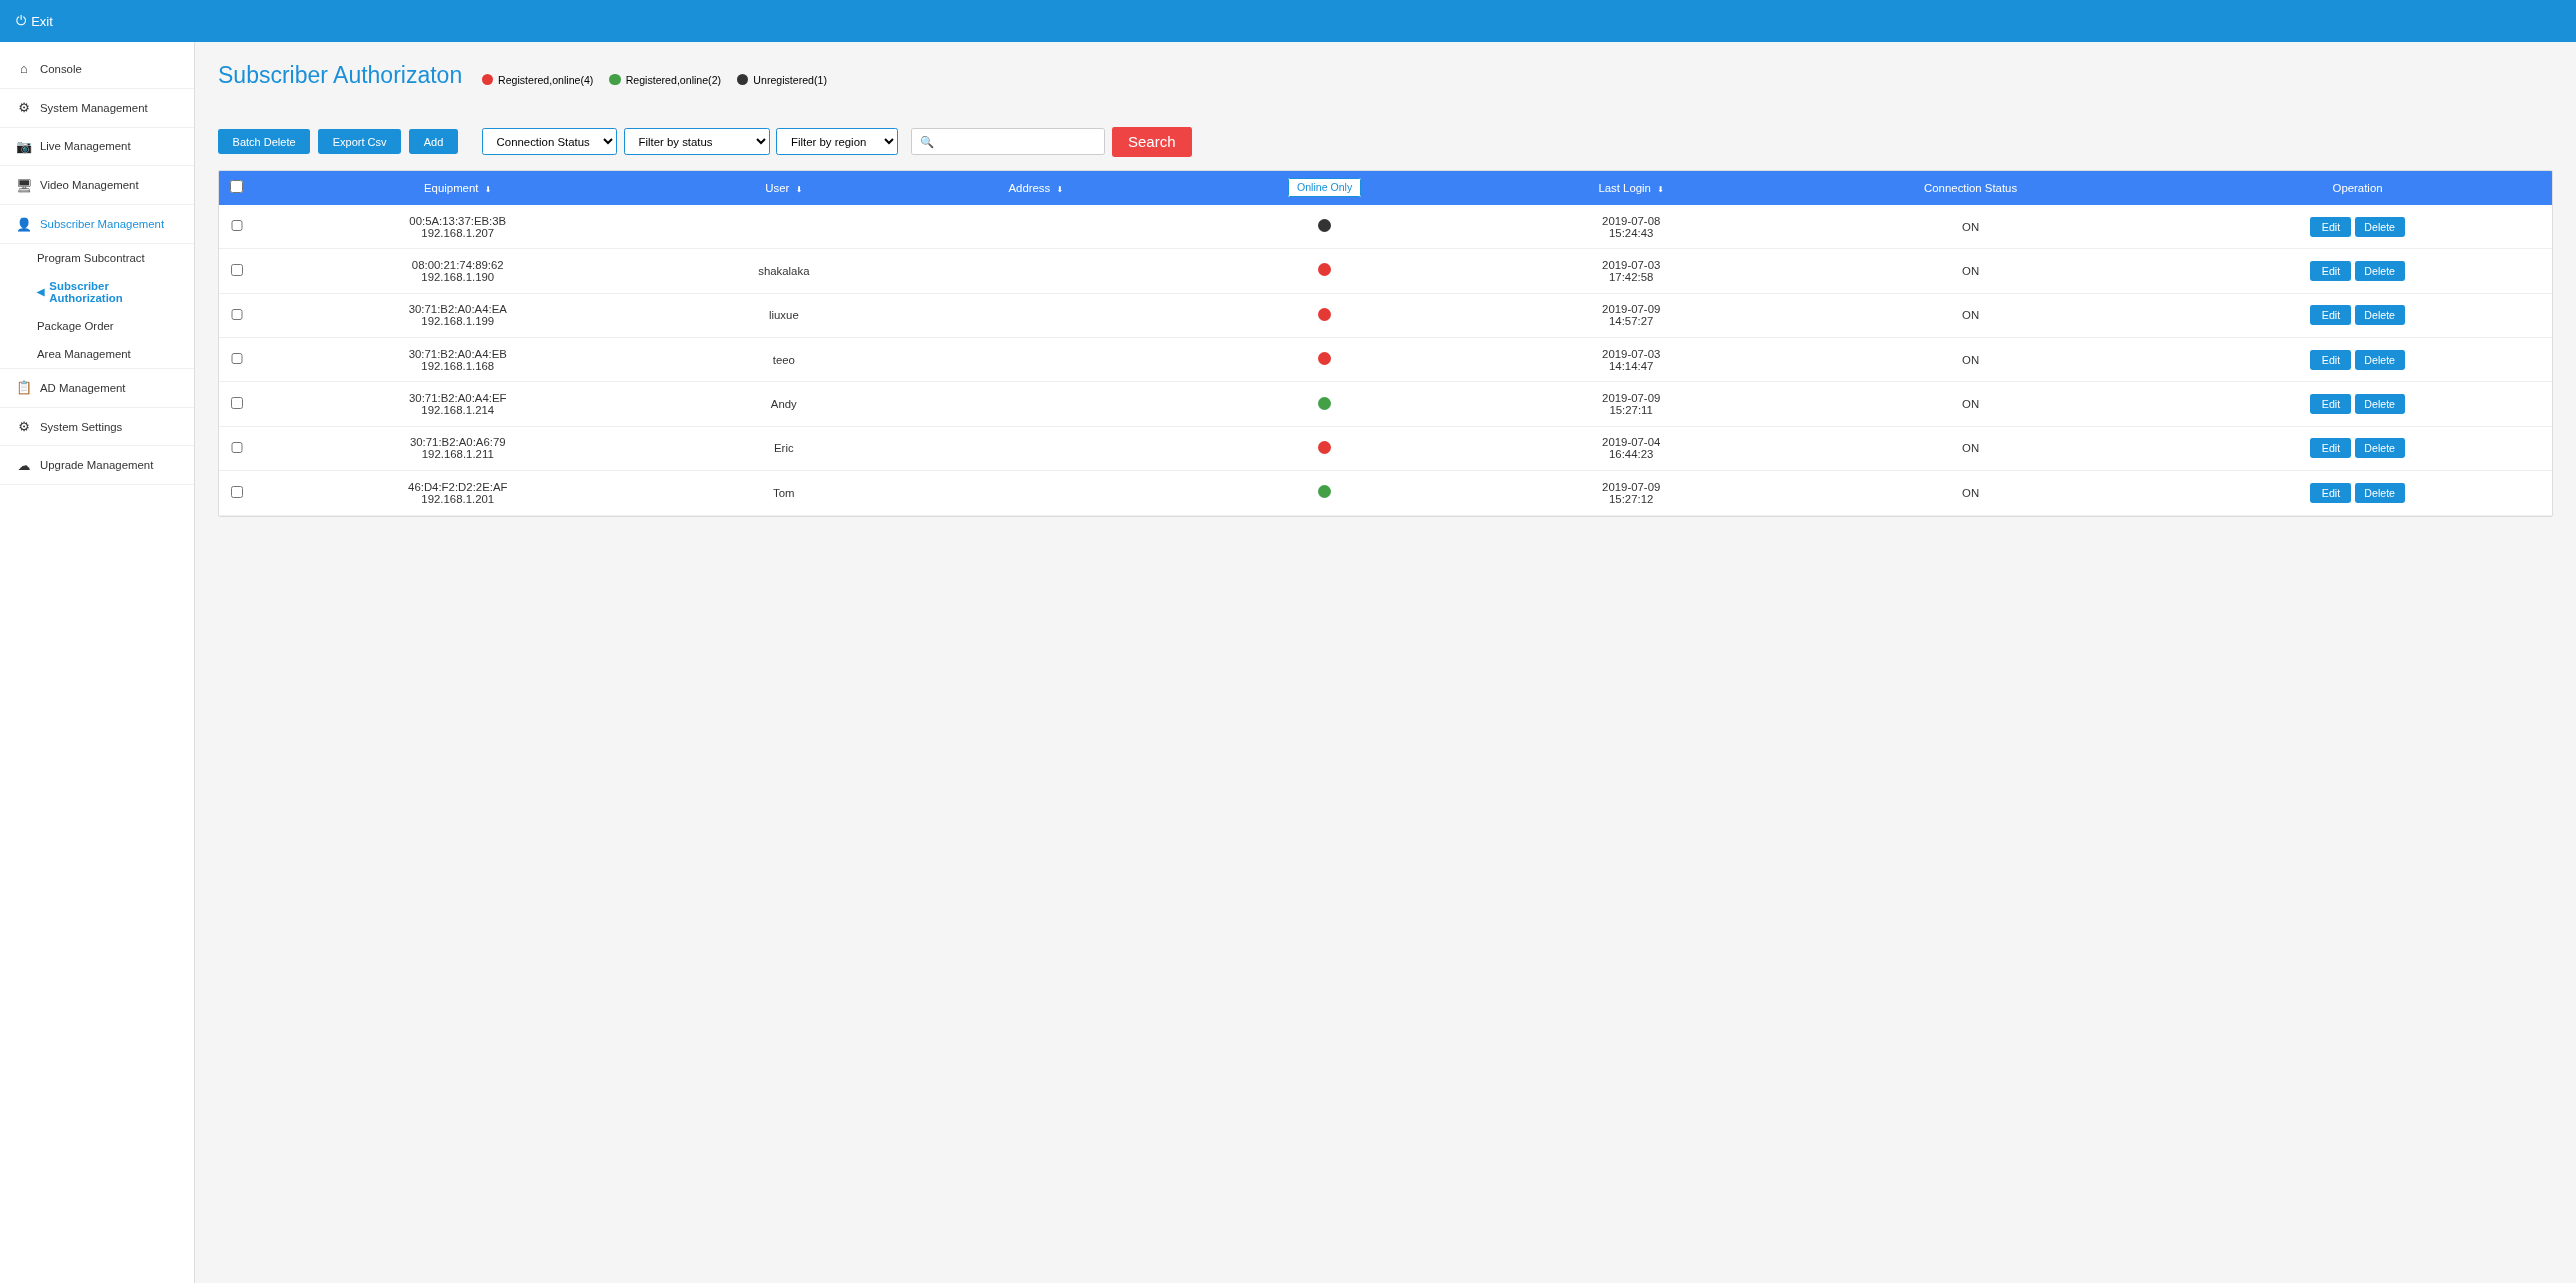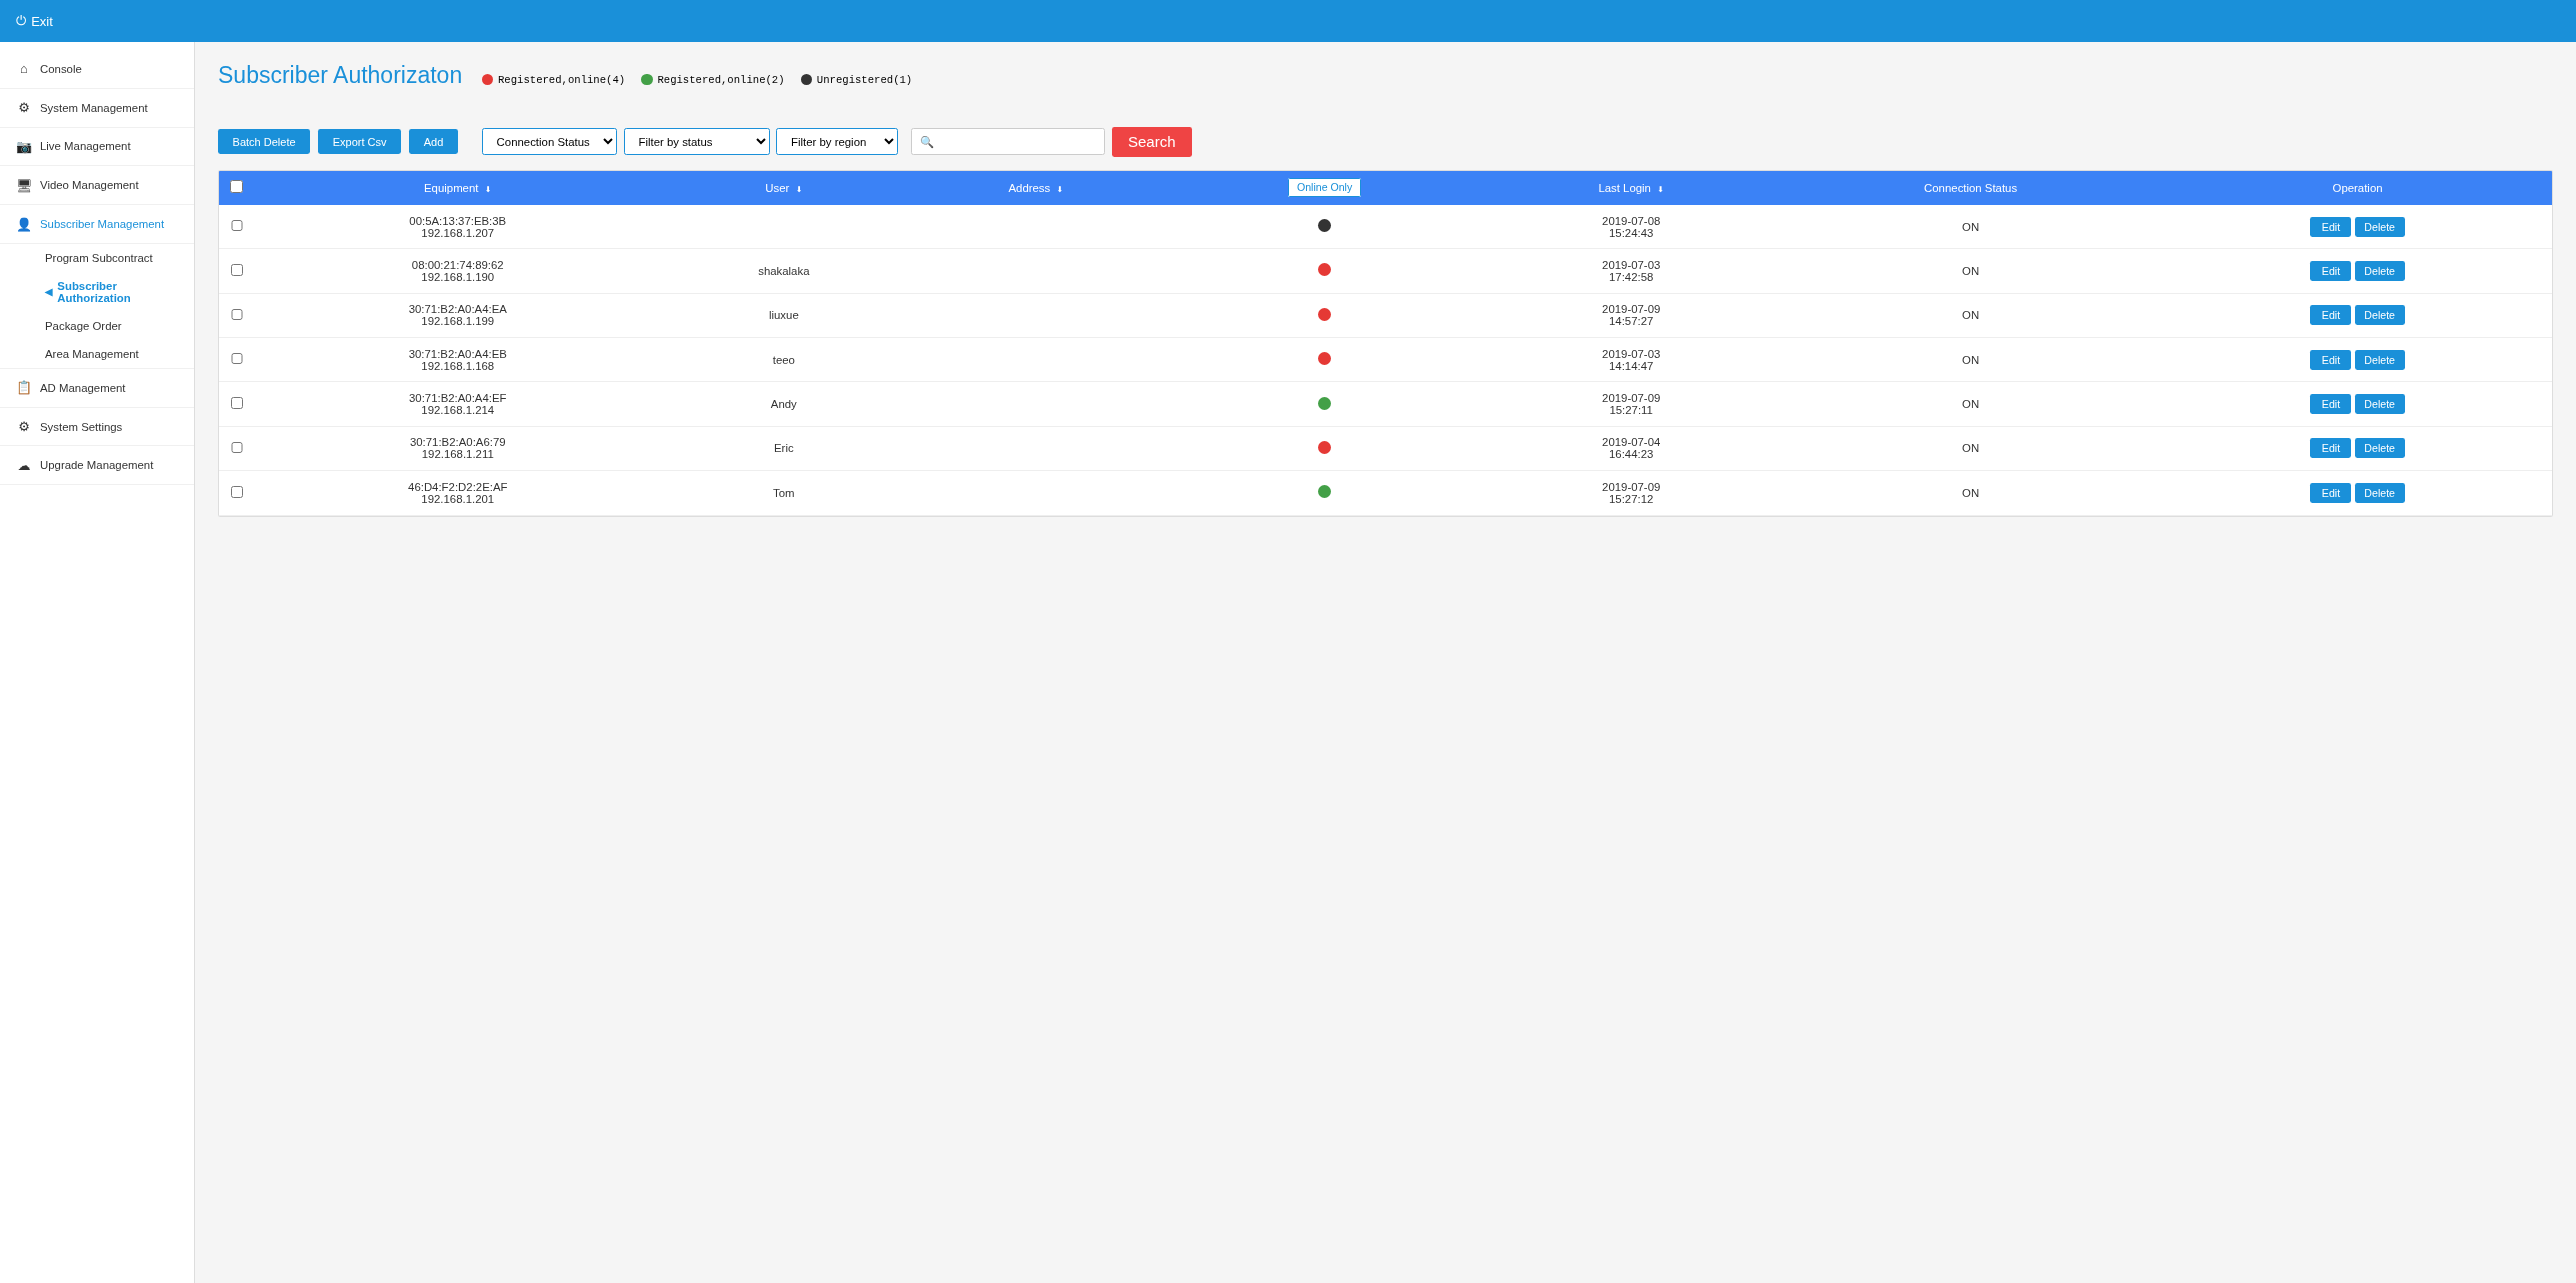--- a/index.html
+++ b/index.html
@@ -47,21 +47,21 @@
       display: flex; align-items: center; gap: 8px;
       padding: 11.4px 16px;
       cursor: pointer;
       color: #333;
       border-bottom: 0.8px solid #f0f0f0;
     }
     .sidebar-item.active { color: #1a90d9; }
     .sidebar-icon { font-size: 13px; width: 16px; text-align: center; }
 
     .sidebar-sub {
-      padding-left: 32px;
+      padding-left: 24px;
       border-bottom: 0.8px solid #f0f0f0;
     }
     .sidebar-sub-item {
       padding: 8px 13px;
       cursor: pointer;
       color: #333;
       display: flex; align-items: center; gap: 4.9px;
     }
     .sidebar-sub-item.active { color: #1a90d9; font-weight: bold; }
     .arrow-indicator { color: #1a90d9; font-size: 9.7px; }
@@ -81,21 +81,21 @@
       font-weight: normal;
       margin-bottom: 25px;
     }
 
     
     .legend {
       display: flex; align-items: center; gap: 16px;
       margin-bottom: 16px;
       font-size: 10.6px;
     }
-    .legend-item { display: flex; align-items: center; gap: 4.9px; font-family: Liberation Mono, monospace; }
+    .legend-item { display: flex; align-items: center; gap: 4.9px; }
     .dot { width: 11.4px; height: 11.4px; border-radius: 50%; display: inline-block; }
     .dot-red { background: #e53935; }
     .dot-green { background: #43a047; }
     .dot-black { background: #333; }
 
     
     .toolbar {
       display: flex; align-items: center; gap: 8px;
       margin-bottom: 13px;
       flex-wrap: wrap;

